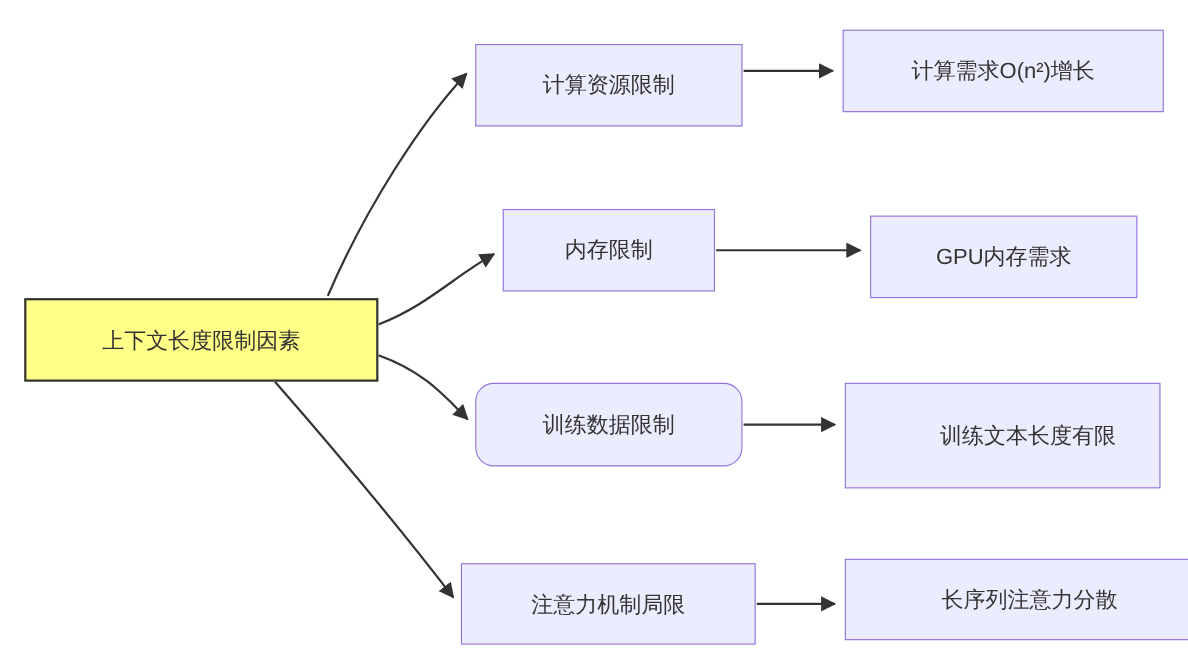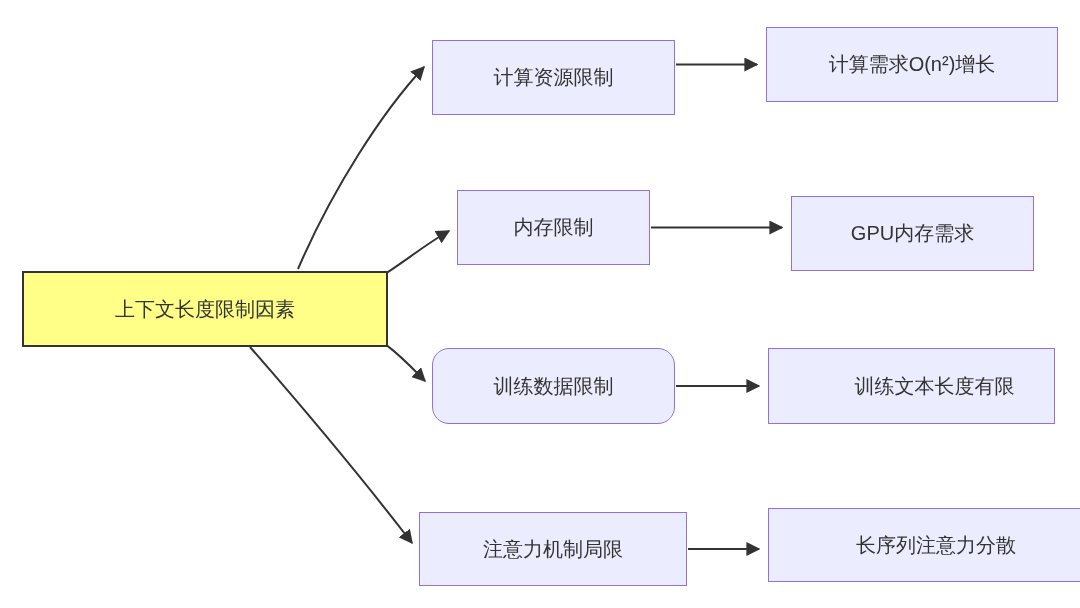--- a/index.html
+++ b/index.html
@@ -63,21 +63,21 @@
     <path class="edge" d="M 344,295 C 388,278 412,252 449,231" marker-end="url(#arrow)"></path>
     <path class="edge" d="M 344,323 C 386,338 404,360 425,381" marker-end="url(#arrow)"></path>
     <path class="edge" d="M 250,347 C 312,418 362,478 412,543" marker-end="url(#arrow)"></path>
 
     <line class="edge" x1="676" y1="64.5" x2="757" y2="64.5" marker-end="url(#arrow)"></line>
     <line class="edge" x1="651" y1="227.5" x2="782" y2="227.5" marker-end="url(#arrow)"></line>
     <line class="edge" x1="676" y1="386" x2="759" y2="386" marker-end="url(#arrow)"></line>
     <line class="edge" x1="688" y1="549" x2="759" y2="549" marker-end="url(#arrow)"></line>
   </svg>
 
-  <div class="node root" style="left:22px; top:271px; width:366px; height:76px;">
+  <div class="node root" style="left:22px; top:271px; width:322px; height:76px;">
     <span>上下文长度限制因素</span>
   </div>
 
   <div class="node" style="left:432px; top:27px; width:243px; height:75px;margin-top:13px;">
     <span>计算资源限制</span>
   </div>
   <div class="node" style="left:457px; top:190px; width:193px; height:75px;">
     <span>内存限制</span>
   </div>
   <div class="node" style="left:432px; top:348px; width:243px; height:76px;border-radius:17px;">
@@ -86,20 +86,20 @@
   <div class="node" style="left:419px; top:512px; width:268px; height:74px;">
     <span>注意力机制局限</span>
   </div>
 
   <div class="node" style="left:766px; top:27px; width:292px; height:75px;">
     <span>计算需求O(n²)增长</span>
   </div>
   <div class="node" style="left:791px; top:196px; width:243px; height:75px;">
     <span>GPU内存需求</span>
   </div>
-  <div class="node" style="left:768px; top:348px; width:287px; height:76px;padding-left:46px;">
+  <div class="node" style="left:768px; top:348px; width:287px; height:96px;padding-left:46px;">
     <span>训练文本长度有限</span>
   </div>
   <div class="node" style="left:768px; top:508px; width:336px; height:74px;">
     <span>长序列注意力分散</span>
   </div>
 
 </div>
 
 </body></html>

